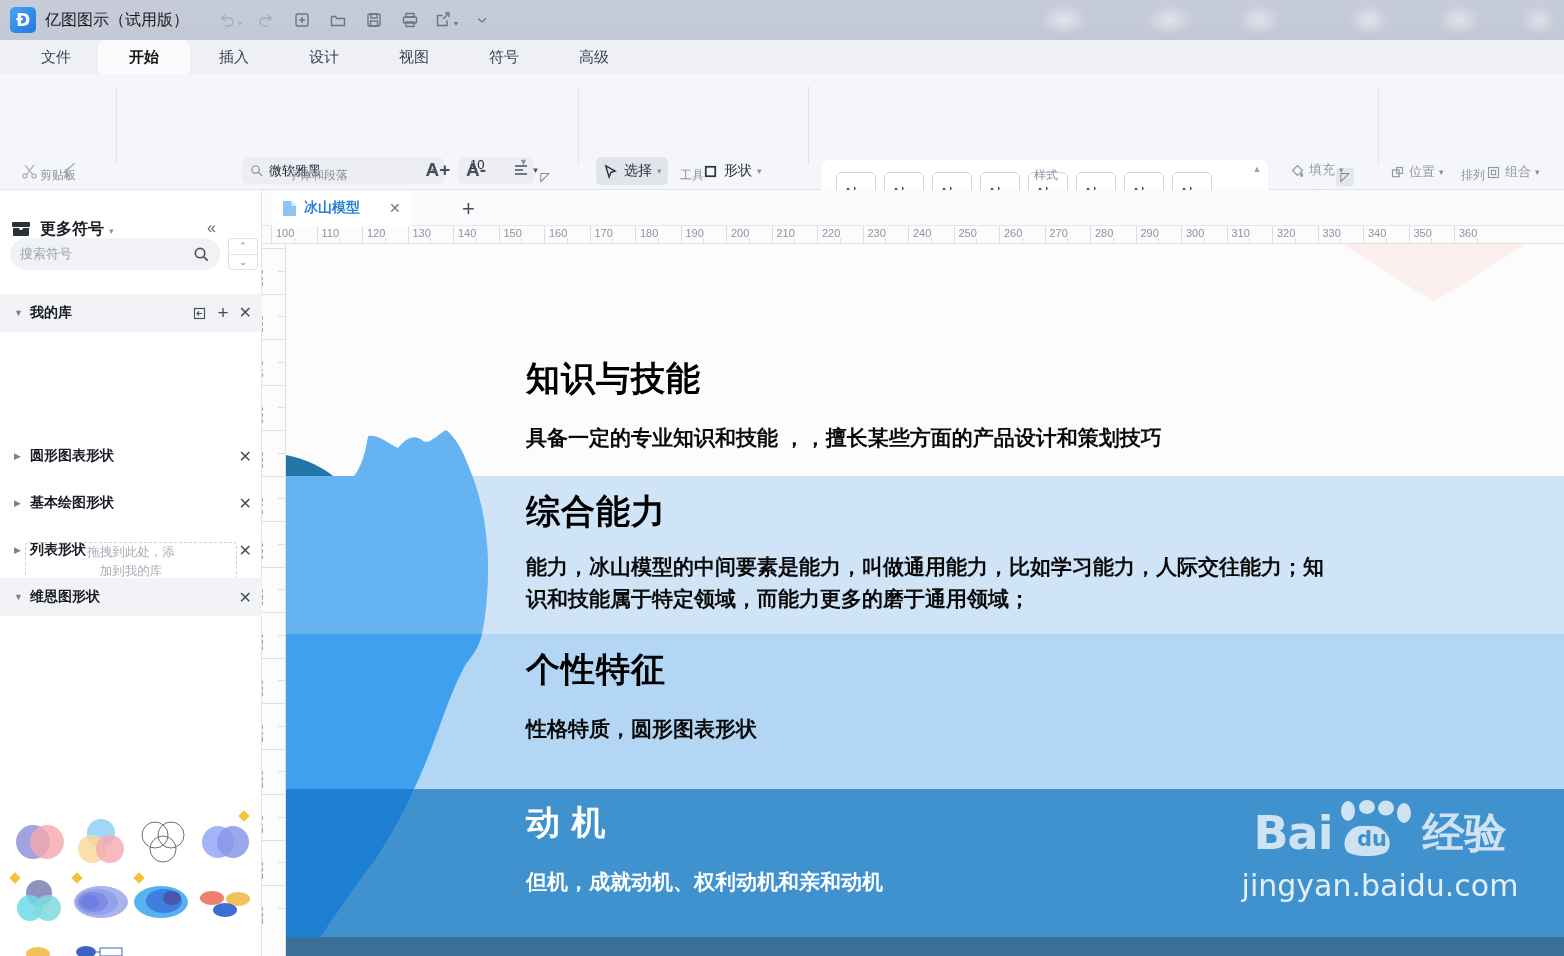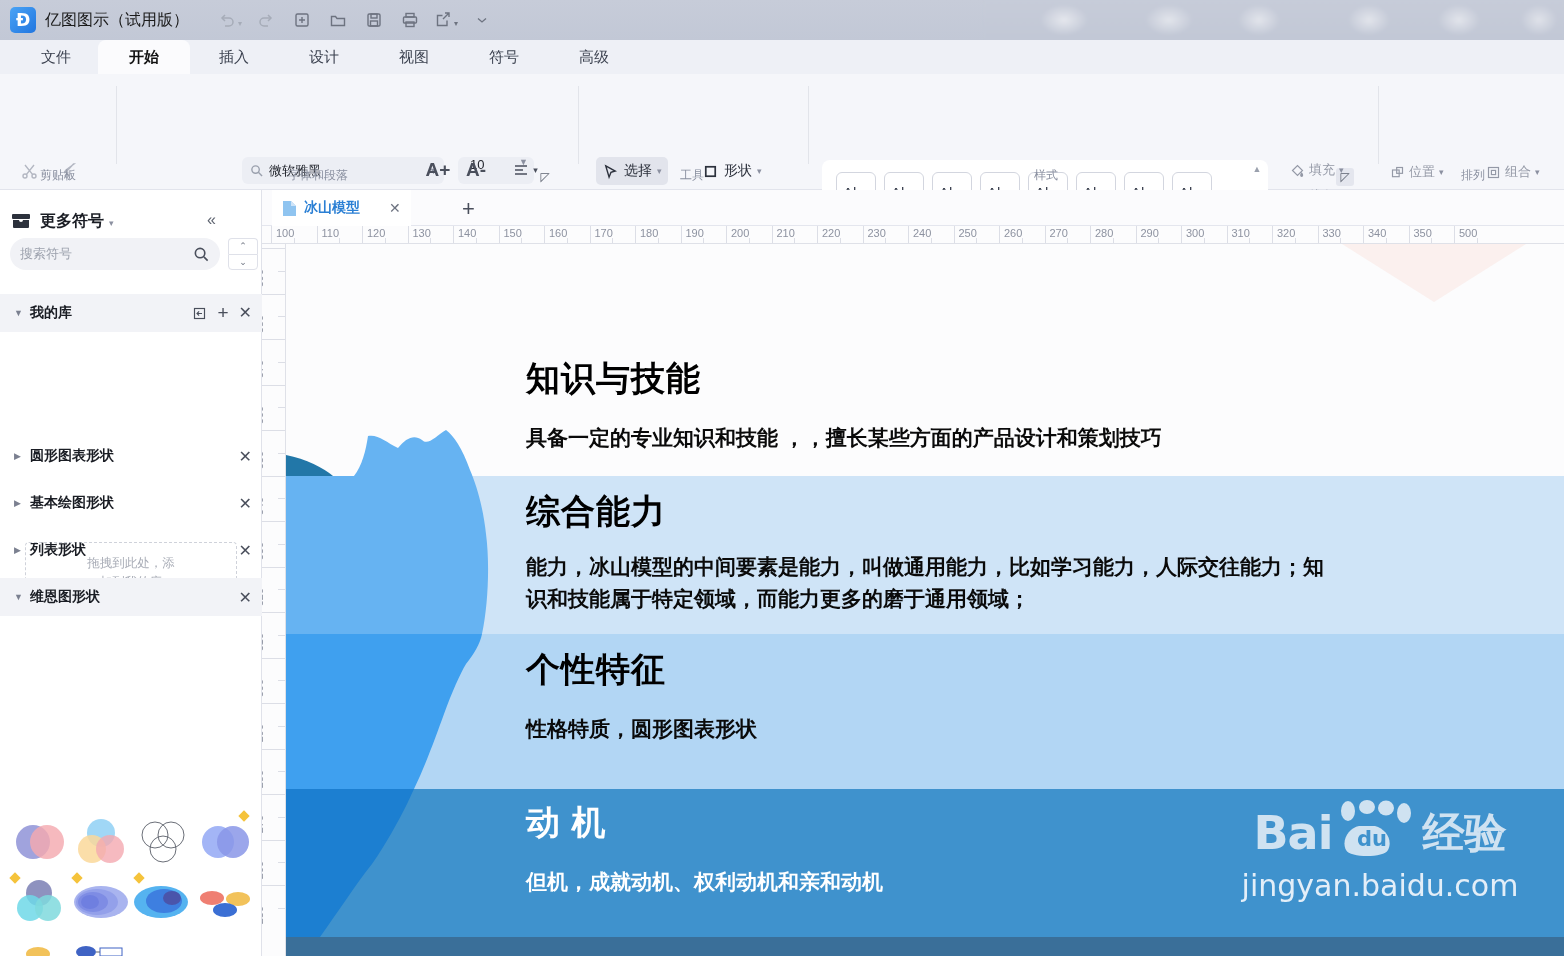--- a/index.html
+++ b/index.html
@@ -131,21 +131,21 @@
     position:absolute; width:18px; height:18px; display:flex;
     align-items:center; justify-content:center; color:#5d6370; font-size:12px;
   }
   .dlg-launch.boxed { background:#e4e6ee; border-radius:3px; }
 
   
   .leftpanel {
     position:absolute; left:0; top:190px; width:262px; height:766px;
     background:#fff; border-right:1px solid #e0e2ea;
   }
-  .lp-head { position:absolute; left:0; top:8px; width:228px; height:46px;
+  .lp-head { position:absolute; left:0; top:16px; width:228px; height:46px;
     display:flex; align-items:center; padding:0 10px; }
   .lp-title { font-size:16px; font-weight:bold; color:#1a1d24; margin-left:8px;}
   .lp-collapse { position:absolute; right:12px; top:13px; font-size:16px; color:#5f6571; }
   .searchrow { position:absolute; left:10px; top:48px; width:248px; height:32px; }
   .searchbox {
     position:absolute; left:0; top:0; width:210px; height:32px;
     background:#f1f2f6; border-radius:16px; display:flex; align-items:center;
     padding:0 10px;
   }
   .searchbox .ph { font-size:13px; color:#9ca1ad; flex:1; }
@@ -160,21 +160,21 @@
     position:absolute; left:0; width:262px; height:38px;
     display:flex; align-items:center; padding:0 10px 0 14px;
   }
   .cat.on { background:#f2f3f7; }
   .cat .tri { font-size:9px; color:#7b8090; width:16px; }
   .cat .cname { font-size:14px; color:#1a1d24; font-weight:bold; flex:1; }
   .cat .acts { display:flex; align-items:center; gap:10px; color:#4a4f5c; font-size:14px;}
   .dropzone {
     position:absolute; left:25px; top:352px; width:212px; height:62px;
     border:1px dashed #cfd2da; border-radius:4px;
-    display:flex; flex-direction:column; align-items:center; justify-content:center;
+    display:flex; flex-direction:column; align-items:center; justify-content:flex-start;
     font-size:12.5px; color:#a8acb6; line-height:19px; text-align:center;
   }
   .shapegrid {
     position:absolute; left:8px; top:622px; width:250px;
     display:flex; flex-wrap:wrap;
   }
   .shapecell { width:62px; height:60px; position:relative; }
   .newdot { position:absolute; left:3px; top:2px; width:8px; height:8px;
     background:#f5c33b; transform:rotate(45deg); }
 
@@ -825,21 +825,21 @@
       <div class="htick half" style="left: 1078.25px;"></div>
       <div class="htick" style="left: 1101px;">
         <span>340</span>
       </div>
       <div class="htick half" style="left: 1123.75px;"></div>
       <div class="htick" style="left: 1146.5px;">
         <span>350</span>
       </div>
       <div class="htick half" style="left: 1169.25px;"></div>
       <div class="htick" style="left: 1192px;">
-        <span>500</span>
+        <span>360</span>
       </div>
       <div class="htick half" style="left: 1214.75px;"></div>
     </div>
   <div class="vruler">
       <div class="vtick" style="top: 4px;">
         <span style="top: 42px;">-390</span>
       </div>
       <div class="vtick half" style="top: 26.75px;"></div>
       <div class="vtick" style="top: 49.5px;">
         <span style="top: 42px;">-380</span>

